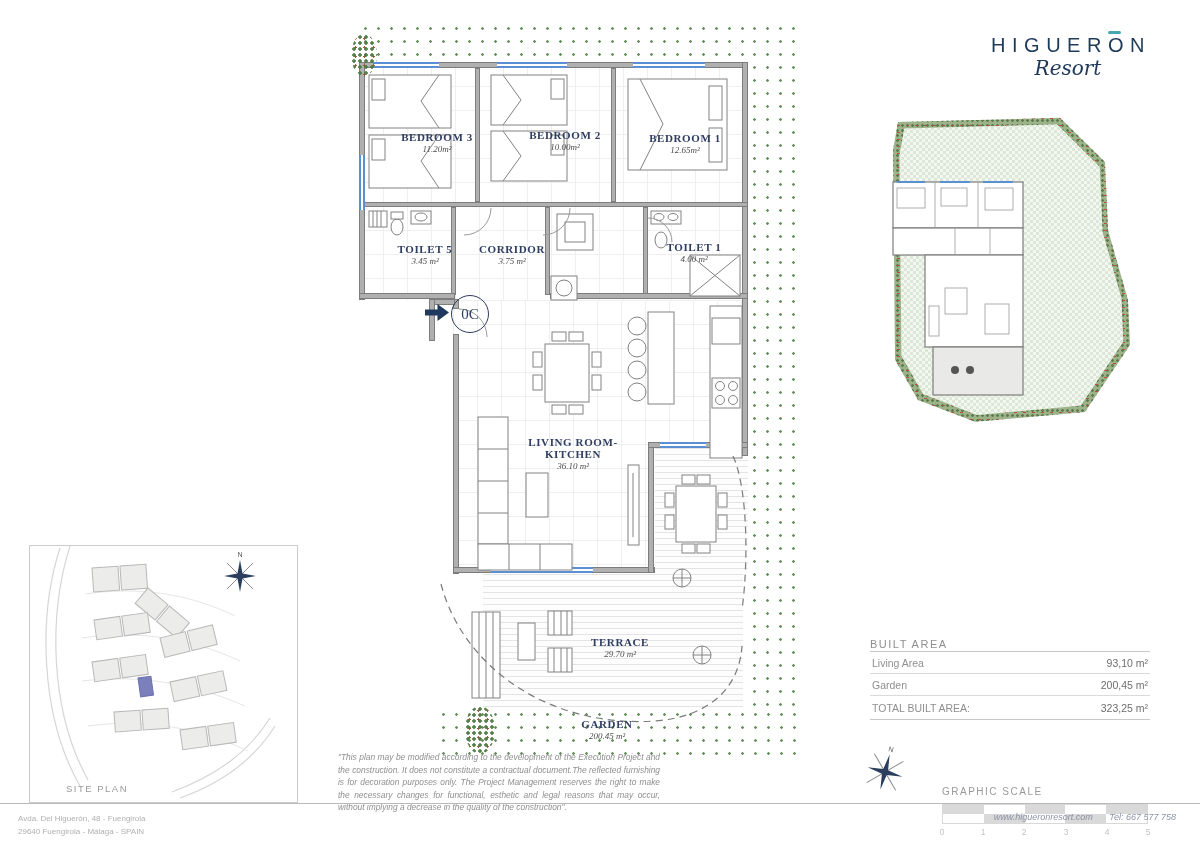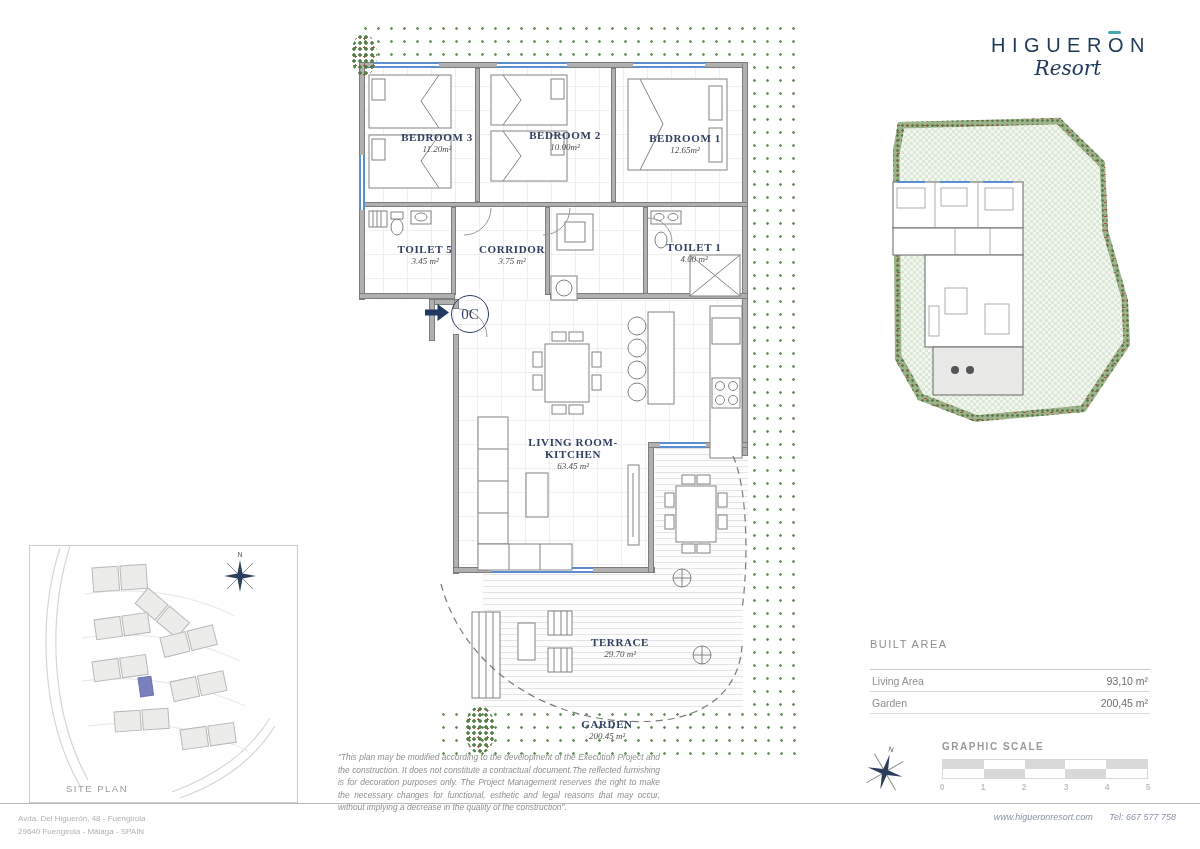--- a/index.html
+++ b/index.html
@@ -53,30 +53,30 @@
       background-image:linear-gradient(45deg,#dce8d7 25%,transparent 25%,transparent 75%,#dce8d7 75%),
                        linear-gradient(45deg,#dce8d7 25%,transparent 25%,transparent 75%,#dce8d7 75%);
       background-position:0 0,3px 3px;background-size:6px 6px;}
 
   
   #siteplan{position:absolute;left:4px;top:545px;width:267px;height:256px;border:1px solid #cccccc;margin-left:25px;}
   .siteplan-label{position:absolute;left:36px;bottom:8px;font-size:9.5px;letter-spacing:1.5px;color:#9a9a9a;}
 
   
   #table{position:absolute;left:870px;top:638px;width:280px;}
-  .tbl-title{font-size:11px;letter-spacing:1.5px;color:#8f8f8f;margin-bottom:19px;}
+  .tbl-title{font-size:11px;letter-spacing:1.5px;color:#8f8f8f;margin-bottom:1px;}
   .tbl-rows{border-top:1px solid #c9c9c9;}
   .tbl-row{display:flex;justify-content:space-between;align-items:center;
            padding:4.5px 2px;border-bottom:1px solid #dadada;font-size:10.5px;gap:48px;}
   .tbl-row .lab{color:#8f8f8f;}
   .tbl-row .val{color:#6d6d6d;}
   .tbl-row.total{padding:6px 2px 5px;border-bottom:1px solid #c9c9c9;}
 
   
-  #gscale{position:absolute;left:942px;top:741px;width:206px;font-weight:bold;}
+  #gscale{position:absolute;left:942px;top:786px;width:206px;}
   .gs-title{font-size:10px;letter-spacing:1.5px;color:#9a9a9a;}
   .gs-bar{margin-top:7px;border:1px solid #d8d8d8;}
   .gs-row{display:flex;height:9px;}
   .gs-row span{flex:1;}
   .c-g{background:#d9d9d9;} .c-w{background:#ffffff;}
   .gs-ticks{position:relative;height:12px;margin-top:3px;font-size:8.5px;color:#c2c2c2;}
   .gs-ticks span{position:absolute;transform:translateX(-50%);}
 
   
   #disclaimer{position:absolute;left:338px;top:751px;width:322px;font-size:8.4px;line-height:12.6px;
@@ -320,21 +320,21 @@
       <div class="rname">CORRIDOR</div>
       <div class="rarea">3.75 m²</div>
     </div>
     <div class="room-label" style="left:349px;top:223px;">
       <div class="rname">TOILET 1</div>
       <div class="rarea">4.00 m²</div>
     </div>
     <div class="room-label" style="left:228px;top:418px;">
       <div class="rname">LIVING ROOM-</div>
       <div class="rname">KITCHEN</div>
-      <div class="rarea">63.45 m²</div>
+      <div class="rarea">36.10 m²</div>
     </div>
     <div class="room-label" style="left:275px;top:618px;">
       <div class="rname">TERRACE</div>
       <div class="rarea">29.70 m²</div>
     </div>
     <div class="room-label" style="left:262px;top:700px;">
       <div class="rname">GARDEN</div>
       <div class="rarea">200.45 m²</div>
     </div>
 
@@ -447,20 +447,24 @@
   <div id="table">
     <div class="tbl-title">BUILT AREA</div>
     <div class="tbl-rows">
       <div class="tbl-row">
         <span class="lab">Living Area</span>
         <span class="val">93,10 m²</span>
       </div>
       <div class="tbl-row">
         <span class="lab">Garden</span>
         <span class="val">200,45 m²</span>
+      </div>
+      <div class="tbl-row total">
+        <span class="lab">TOTAL BUILT AREA:</span>
+        <span class="val">323,25 m²</span>
       </div>
     </div>
   </div>
 
   <svg width="46" height="56" viewBox="0 0 46 56" style="position:absolute;left:862px;top:742px;">
     <g transform="translate(23,30) rotate(15)">
       <line x1="-15" y1="-15" x2="15" y2="15" stroke="#8a8a8a" stroke-width="1"></line>
       <line x1="-15" y1="15" x2="15" y2="-15" stroke="#8a8a8a" stroke-width="1"></line>
       <polygon points="0,-18 2.5,-2.5 18,0 2.5,2.5 0,18 -2.5,2.5 -18,0 -2.5,-2.5" fill="#2c3e5e"></polygon>
       <text x="0" y="-21" text-anchor="middle" font-size="7" fill="#555">N</text>

